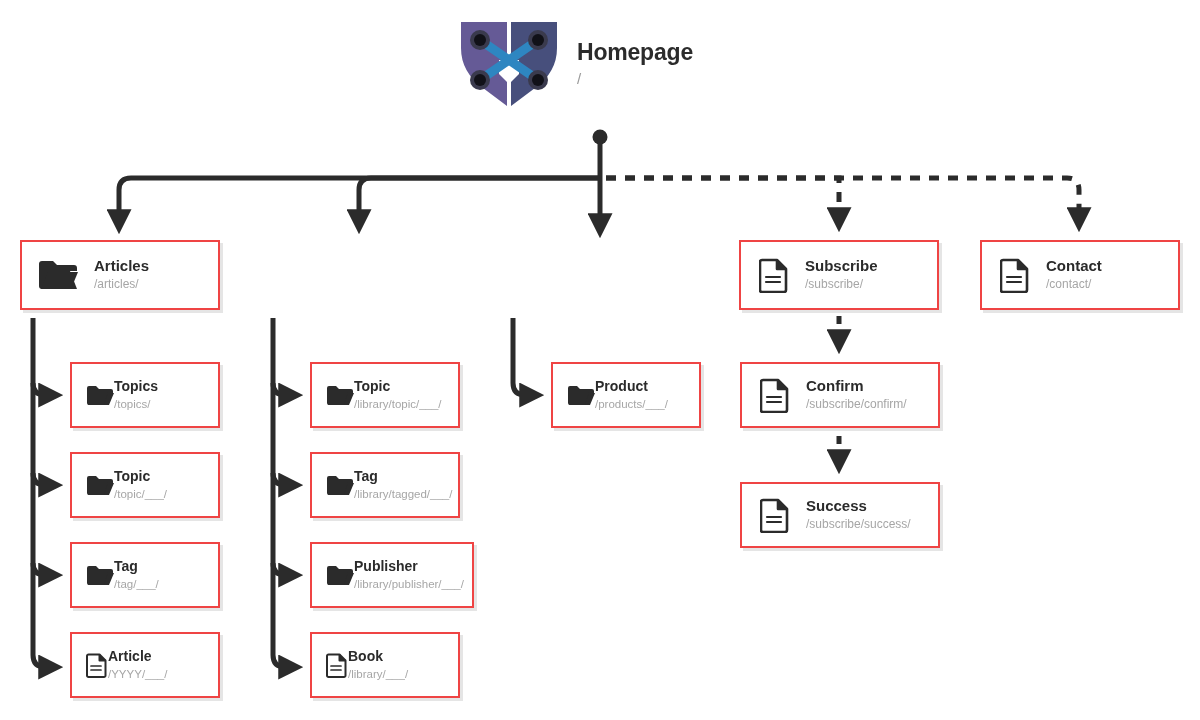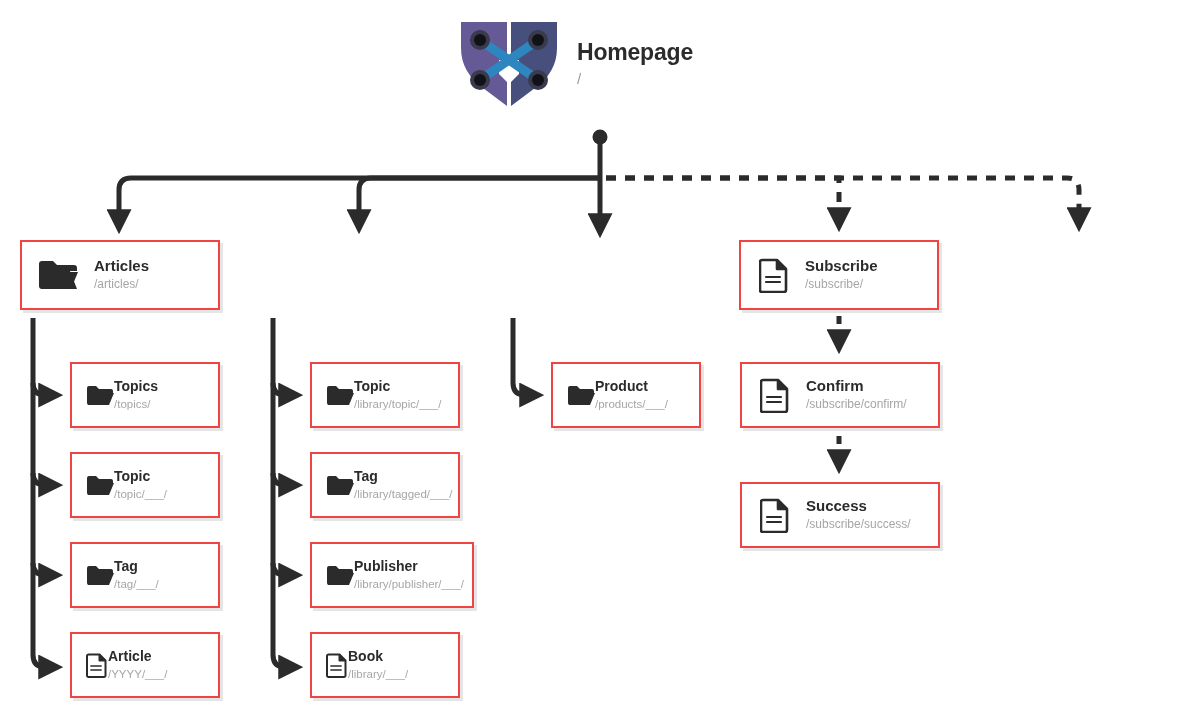--- a/index.html
+++ b/index.html
@@ -222,20 +222,36 @@
           <line x1="7" y1="25" x2="21" y2="25"></line>
         </g>
       </svg>
     </span>
     <span class="labels">
       <span class="n-title">Subscribe</span>
       <span class="n-url">/subscribe/</span>
     </span>
   </div>
 
+  <div class="node flow" style="left:980px; top:240px; width:200px; height:70px;">
+    <span class="icon">
+      <svg viewBox="0 0 30 36" width="30" height="36">
+        <path d="M3 3 h15 l9 9 v21 a2 2 0 0 1 -2 2 H3 a2 2 0 0 1 -2 -2 V5 a2 2 0 0 1 2 -2 Z" fill="none" stroke="#2b2b2b" stroke-width="2.6" stroke-linejoin="round"></path>
+        <path d="M18 3 v9 h9" fill="#2b2b2b" stroke="#2b2b2b" stroke-width="2.6" stroke-linejoin="round"></path>
+        <g stroke="#2b2b2b" stroke-width="2.2" stroke-linecap="round">
+          <line x1="7" y1="20" x2="21" y2="20"></line>
+          <line x1="7" y1="25" x2="21" y2="25"></line>
+        </g>
+      </svg>
+    </span>
+    <span class="labels">
+      <span class="n-title">Contact</span>
+      <span class="n-url">/contact/</span>
+    </span>
+  </div>
 
   <div class="node lvl2" style="left:70px; top:362px; width:150px; height:66px;">
     <span class="icon">
       <svg viewBox="0 0 28 22" width="28" height="22">
         <path d="M1 4 a2 2 0 0 1 2 -2 h7 l3 3 h12 a2 2 0 0 1 2 2 v2 H1 Z" fill="#2b2b2b"></path>
         <path d="M7 9 h21 l-5 12 H2 Z" fill="#2b2b2b"></path>
         <path d="M1 8 h21 l-4 13 H3 a2 2 0 0 1 -2 -2 Z" fill="#2b2b2b"></path>
       </svg>
     </span>
     <span class="labels">

